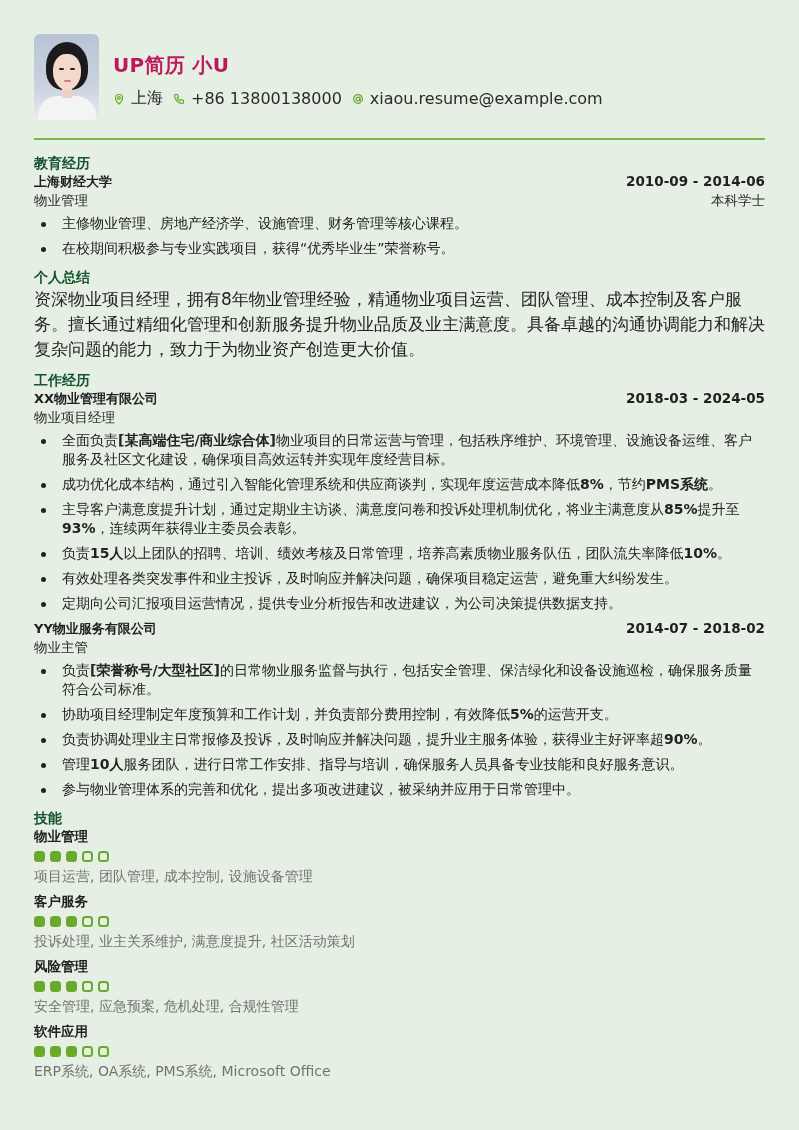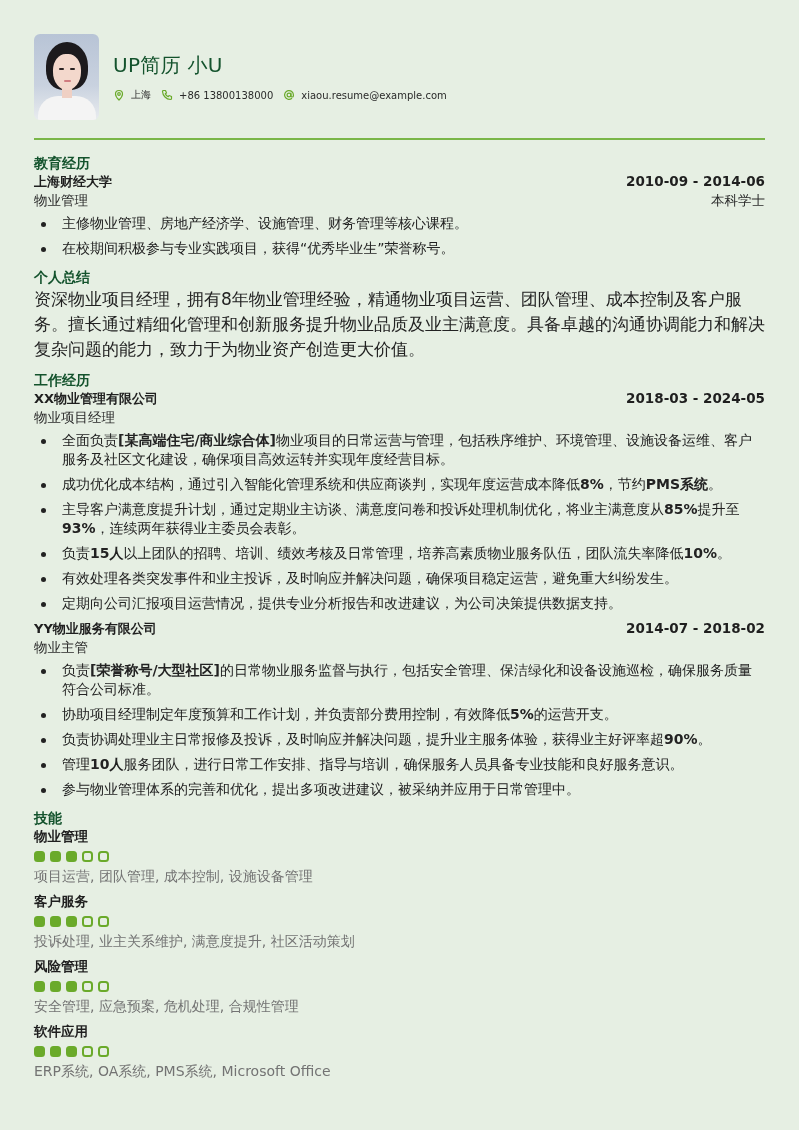--- a/index.html
+++ b/index.html
@@ -27,22 +27,22 @@
   }
   .photo .eye { position:absolute; top: 34px; width: 5px; height: 2px; background:#2a2222; border-radius: 2px; }
   .photo .eye.l { left: 25px; } .photo .eye.r { left: 36px; }
   .photo .mouth { position:absolute; left: 30px; top: 46px; width: 7px; height: 2px; background:#d07c80; border-radius: 2px; }
   .photo .neck { position:absolute; left: 28px; top: 54px; width: 10px; height: 10px; background:#efd0c4; }
   .photo .body {
     position: absolute; left: 4px; top: 62px; width: 58px; height: 30px;
     background: #f4f4f4; border-radius: 20px 20px 0 0;
   }
   .head-info { margin-left: 14px; padding-top: 18px; }
-  .name { font-size: 20px; font-weight: 400; color: #14532d; letter-spacing: 0.3px; line-height: 26px; }
-  .contacts { display: flex; align-items: center; margin-top: 10px; font-size: 10px; color: #2a2a2a; }
+  .name { font-size: 20px; font-weight: 700; color: #be185d; letter-spacing: 0.3px; line-height: 26px; }
+  .contacts { display: flex; align-items: center; margin-top: 10px; font-size: 16px; color: #2a2a2a; }
   .contact { display: flex; align-items: center; margin-right: 10px; }
   .contact svg { width: 12px; height: 12px; margin-right: 6px; }
   .divider { height: 1.5px; background: #7ab648; margin-top: 0; width: 731px; }
   .section { margin-top: 14px; }
   .section-title { color: #14532d; font-size: 14px; font-weight: 700; line-height: 18px; }
   .row { display: flex; justify-content: space-between; align-items: baseline; }
   .entry-title { font-size: 13px; font-weight: 700; line-height: 18px; }
   .entry-date { font-size: 13.5px; font-weight: 700; line-height: 18px; }
   .entry-sub { font-size: 13.5px; line-height: 18px; color: #2a2a2a; }
   ul.bullets { list-style: none; margin-top: 5px; }

